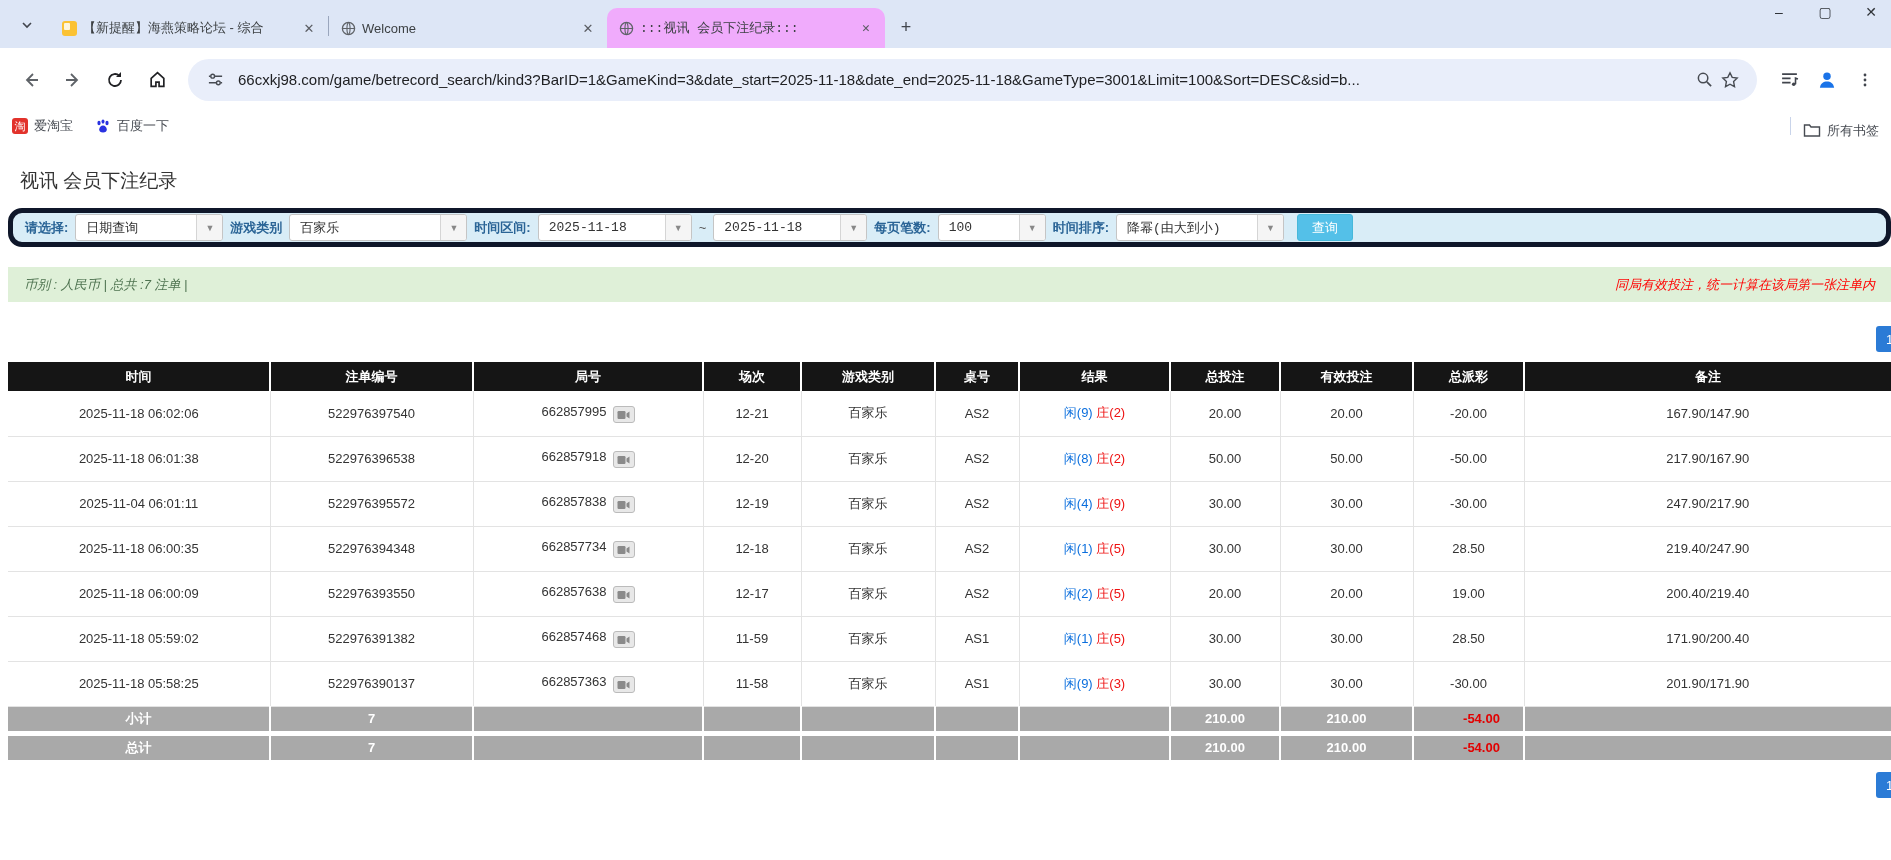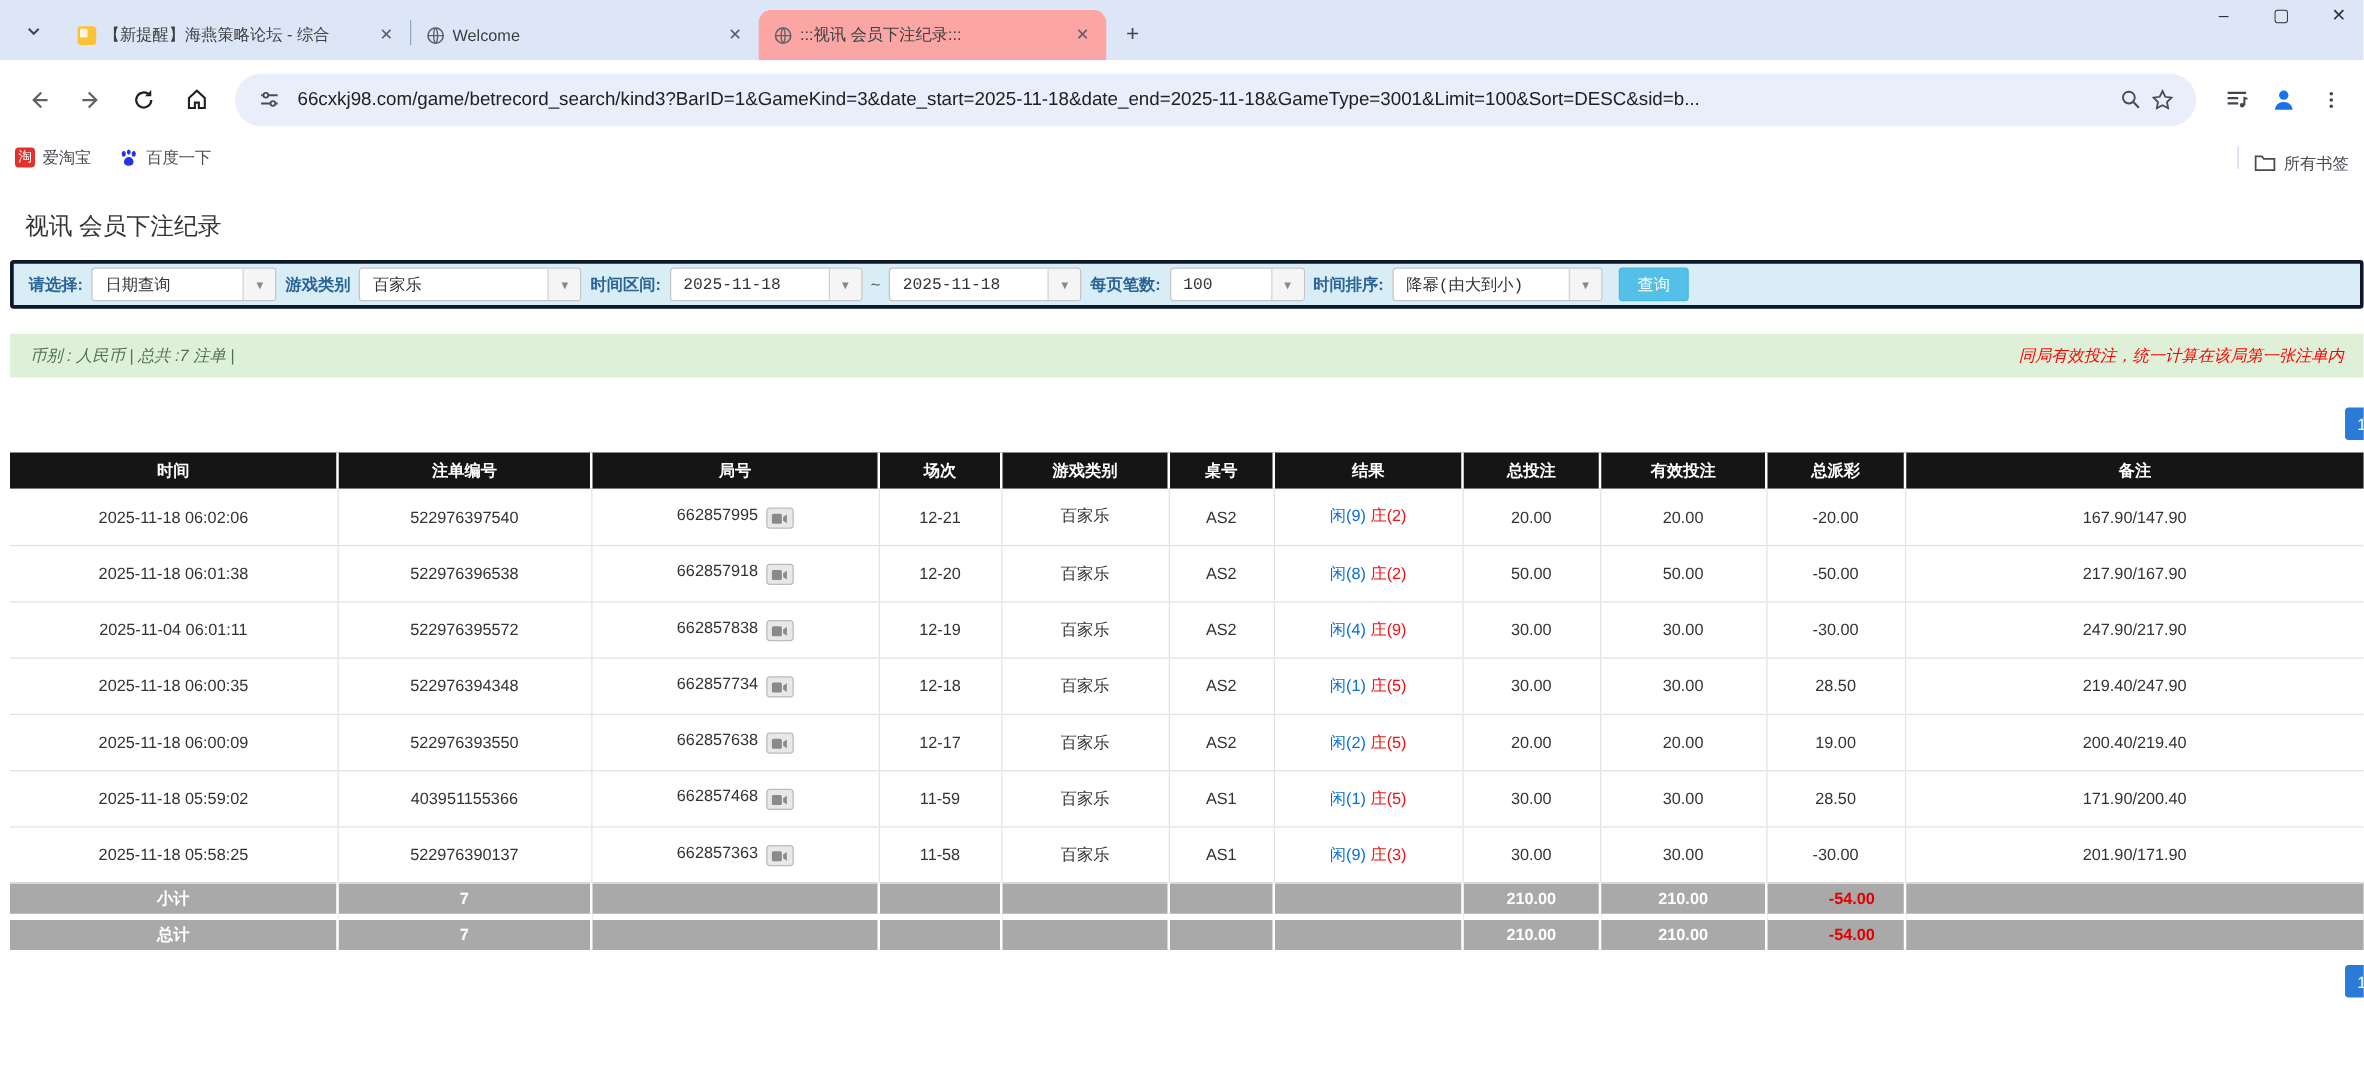--- a/index.html
+++ b/index.html
@@ -5,21 +5,21 @@
   * { margin:0; padding:0; box-sizing:border-box; }
   html,body { width:1891px; height:860px; overflow:hidden; background:#fff;
     font-family:"Liberation Sans","DejaVu Sans",sans-serif; }
 
   
   .tabstrip { position:relative; height:48px; background:#dde6f6; display:flex; align-items:flex-end; }
   .tab-search { width:30px; height:30px; margin:0 8px 8px 12px; display:flex; align-items:center; justify-content:center;
     color:#41454d; font-size:14px; border-radius:50%; cursor:pointer; }
   .tab { position:relative; width:278px; height:40px; display:flex; align-items:center; padding:0 10px 0 12px;
     color:#3c4043; font-size:13px; border-radius:10px 10px 0 0; }
-  .tab.active { background:#fca5a5; }
+  .tab.active { background:#f0abfc;font-family:Liberation Mono, monospace; }
   .tab .title { flex:1; white-space:nowrap; overflow:hidden; margin:0 6px; }
   .tab .x { color:#5a5d63; font-size:13px; width:18px; text-align:center; cursor:pointer; }
   .tab-divider { width:1px; height:20px; background:#9aa6bd; margin-bottom:12px; }
   .favicon-yellow { width:15px; height:15px; background:#fbc233; border-radius:3px; position:relative; flex:none; }
   .favicon-yellow:after { content:""; position:absolute; left:2px; top:2px; width:6px; height:7px; background:#fdf6dd; border-radius:1px; }
   .globe { width:15px; height:15px; flex:none; color:#5f6368; }
   .newtab-btn { width:26px; height:26px; margin:0 0 8px 8px; display:flex; align-items:center; justify-content:center;
     font-size:18px; color:#41454d; border-radius:50%; cursor:pointer; }
   .win-controls { position:absolute; right:6px; top:4px; display:flex; gap:18px; color:#2f3338; font-size:14px; }
   .win-controls span { width:28px; text-align:center; cursor:pointer; }
@@ -35,21 +35,21 @@
   .bm { display:flex; align-items:center; gap:6px; margin-right:22px; cursor:pointer; }
   .bm-ico-taobao { width:16px; height:16px; background:#e2322b; color:#fff; border-radius:3px; font-size:11px; line-height:16px; text-align:center; }
   .bm-spacer { flex:1; }
   .bm-divider { width:1px; height:18px; background:#c9d4ea; margin-right:12px; }
   .bm-right { display:flex; align-items:flex-start; gap:6px; white-space:nowrap; cursor:pointer;margin-top:10px; }
 
   
   .content { position:relative; height:719px; background:#fff; }
   .page-title { font-size:19px; font-weight:normal; color:#333; padding:27px 0 0 20px; }
 
-  .filterbar { margin:14px 0 0 8px; background:#d9edf7; border:3px solid #0f172a; border-radius:3px;
+  .filterbar { margin:14px 0 0 8px; background:#d9edf7; border:5px solid #0f172a; border-radius:14px;
     height:39px; display:flex; align-items:center; padding:0 12px; gap:7px; white-space:nowrap; }
   .flabel { color:#2a6496; font-weight:bold; font-size:13px; }
   .combo { display:flex; height:27px; border:1px solid #c5c5c5; border-radius:3px; background:#fff; overflow:hidden; }
   .combo .val { display:flex; align-items:center; padding:0 10px; font-size:13px; color:#333;font-family:Liberation Mono, monospace; }
   .combo .arr { width:26px; border-left:1px solid #d5d5d5; background:#f5f5f5; display:flex; align-items:center; justify-content:center; color:#888; font-size:9px; cursor:pointer; }
   .tilde { color:#555; font-size:13px; }
   .btn-search { height:27px; padding:0 14px; background:#54c0e8; border:1px solid #46b8da; border-radius:3px;
     color:#fff; font-size:13px; cursor:pointer; margin-left:6px; }
 
   .summarybar { margin:20px 0 0 8px; background:#dff0d8; height:35px; display:flex; align-items:center;
@@ -385,21 +385,21 @@
     <td>百家乐</td>
     <td>AS2</td>
     <td><span class="res-p">闲(2)</span> <span class="res-b">庄(5)</span></td>
     <td class="c-blue">20.00</td>
     <td>20.00</td>
     <td>19.00</td>
     <td>200.40/219.40</td>
   </tr>
         <tr>
     <td>2025-11-18 05:59:02</td>
-    <td>403951155366</td>
+    <td>522976391382</td>
     <td><span>662857468</span><span class="cam">
               <svg width="13" height="10" viewBox="0 0 13 10">
                 <rect x="0.5" y="1" width="8" height="8" rx="1.2" fill="currentColor"></rect>
                 <path d="M9.5 3.5L12.5 1.5v7L9.5 6.5z" fill="currentColor"></path>
               </svg>
             </span></td>
     <td>11-59</td>
     <td>百家乐</td>
     <td>AS1</td>
     <td><span class="res-p">闲(1)</span> <span class="res-b">庄(5)</span></td>

